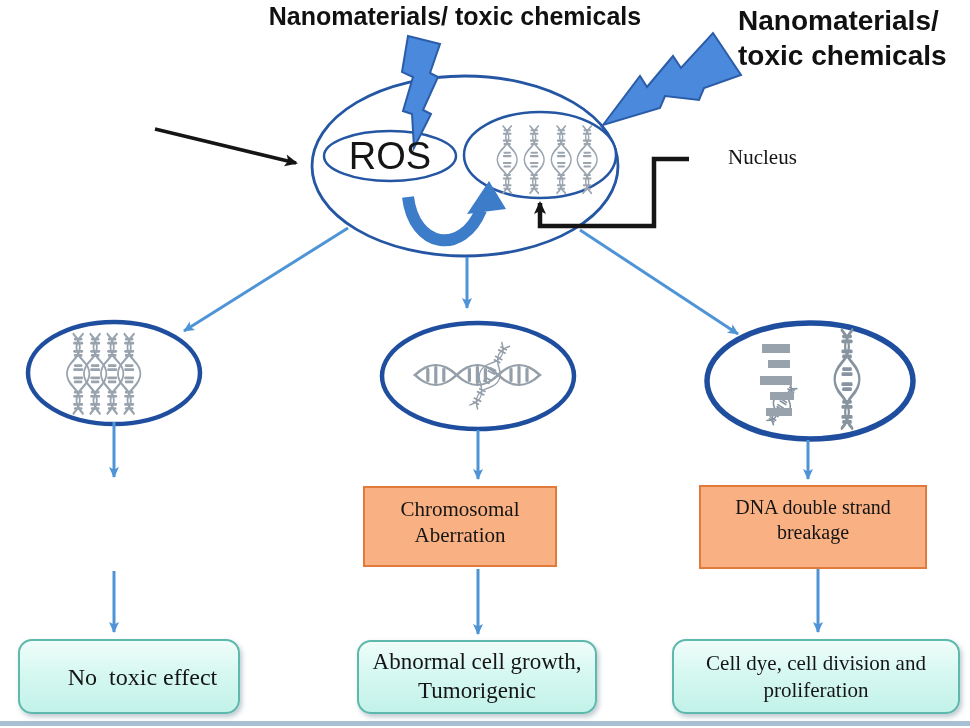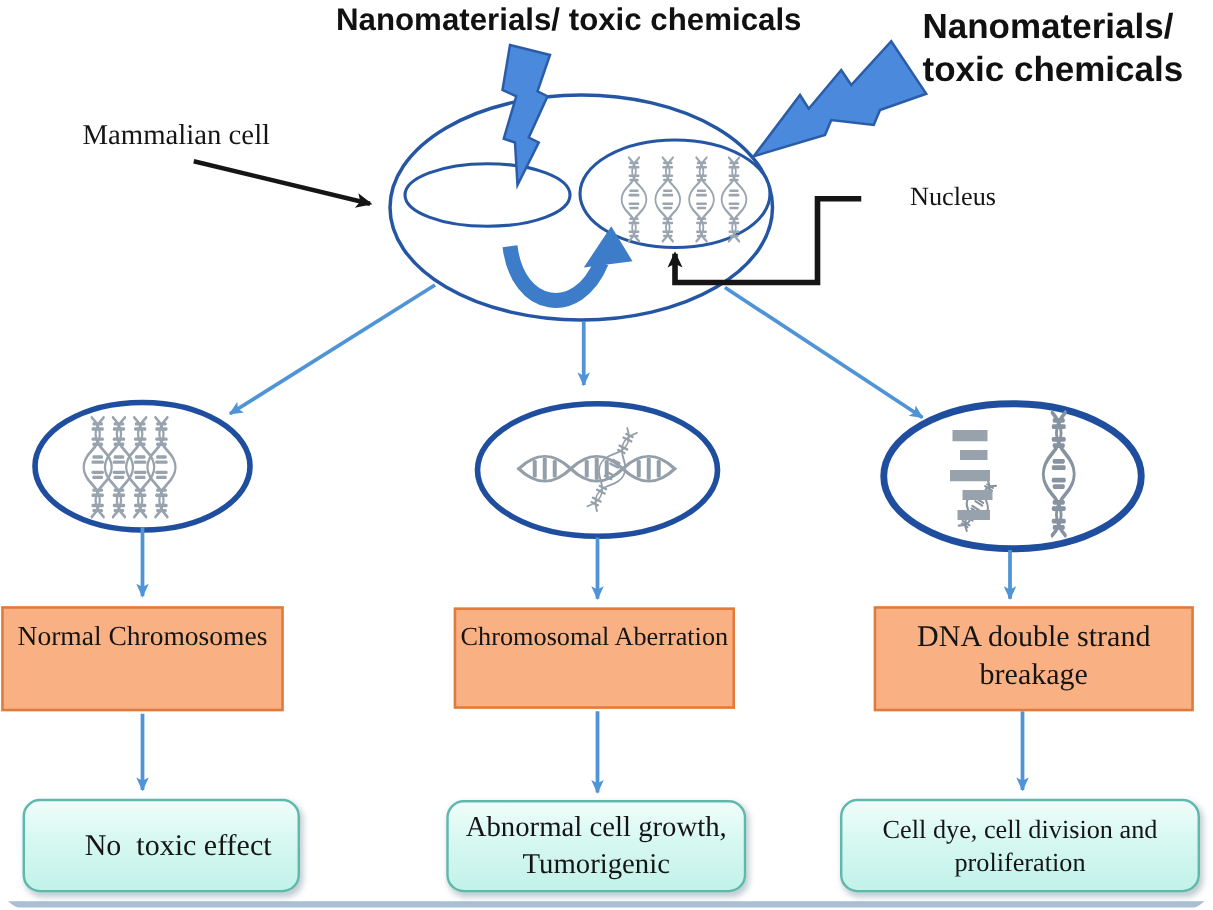--- a/index.html
+++ b/index.html
@@ -1,18 +1,18 @@
 <!DOCTYPE html>
 <html><head>
 <meta charset="utf-8">
 <style>
   html,body{margin:0;padding:0;background:#ffffff;}
   .stage{
     position:relative;width:970px;height:728px;background:#ffffff;
-    font-family:"Liberation Serif", serif;color:#151515;overflow:hidden;border-radius:23px;
+    font-family:"Liberation Serif", serif;color:#151515;overflow:hidden;
   }
   .layer{position:absolute;left:0;top:0;}
   .txt{position:absolute;line-height:1.2;}
   .sans{font-family:"Liberation Sans", sans-serif;font-weight:600;color:#111;}
   .top-title{left:255px;top:1px;width:400px;text-align:center;font-size:25px;white-space:nowrap;}
   .right-title{left:738px;top:3px;width:228px;font-size:28px;line-height:1.25;}
   .mammalian{left:66px;top:94px;font-size:23px;}
   .nucleus-lbl{left:696px;top:145px;font-size:21px;margin-left:32px;}
   .ros{left:324px;top:131px;width:132px;height:50px;text-align:center;
        font-family:"Liberation Sans",sans-serif;font-size:38px;font-weight:500;line-height:50px;}
@@ -138,30 +138,27 @@
 
     <line x1="114" y1="571" x2="114" y2="632" stroke="#4E94D6" stroke-width="3" marker-end="url(#mblue)"></line>
     <line x1="478" y1="569" x2="478" y2="634" stroke="#4E94D6" stroke-width="3" marker-end="url(#mblue)"></line>
     <line x1="818" y1="569" x2="818" y2="632" stroke="#4E94D6" stroke-width="3" marker-end="url(#mblue)"></line>
 
     <rect x="0" y="721" width="970" height="5" fill="#A9BFD4"></rect>
   </svg>
 
   <div class="txt sans top-title">Nanomaterials/ toxic chemicals</div>
   <div class="txt sans right-title">Nanomaterials/ toxic chemicals</div>
-  <div class="txt mammalian">Mammalian cell</div>
+  <div class="txt ros">ROS</div>
   <div class="txt nucleus-lbl">Nucleus</div>
 
-  <div class="cause-box" style="left:1px;top:485px;width:226px;height:84px;font-size:22px;">
-    <span class="lbl">Normal Chromosomes</span>
-  </div>
-  <div class="cause-box" style="left:363px;top:486px;width:225px;height:81px;">
+  <div class="cause-box" style="left:363px;top:486px;width:194px;height:81px;">
     <span class="lbl">Chromosomal Aberration</span>
   </div>
-  <div class="cause-box" style="left:699px;top:485px;width:256px;height:84px;font-size:24px;">
+  <div class="cause-box" style="left:699px;top:485px;width:228px;height:84px;font-size:20px;">
     <span class="lbl">DNA double strand breakage</span>
   </div>
 
   <div class="effect-box eb1" style="left:18px;top:639px;width:222px;height:75px;padding-left:27px;">
     <span>No  toxic effect</span>
   </div>
   <div class="effect-box" style="left:357px;top:640px;width:240px;height:74px;justify-content:center;">
     <span>Abnormal cell growth, Tumorigenic</span>
   </div>
   <div class="effect-box eb3" style="left:672px;top:639px;width:288px;height:75px;">

